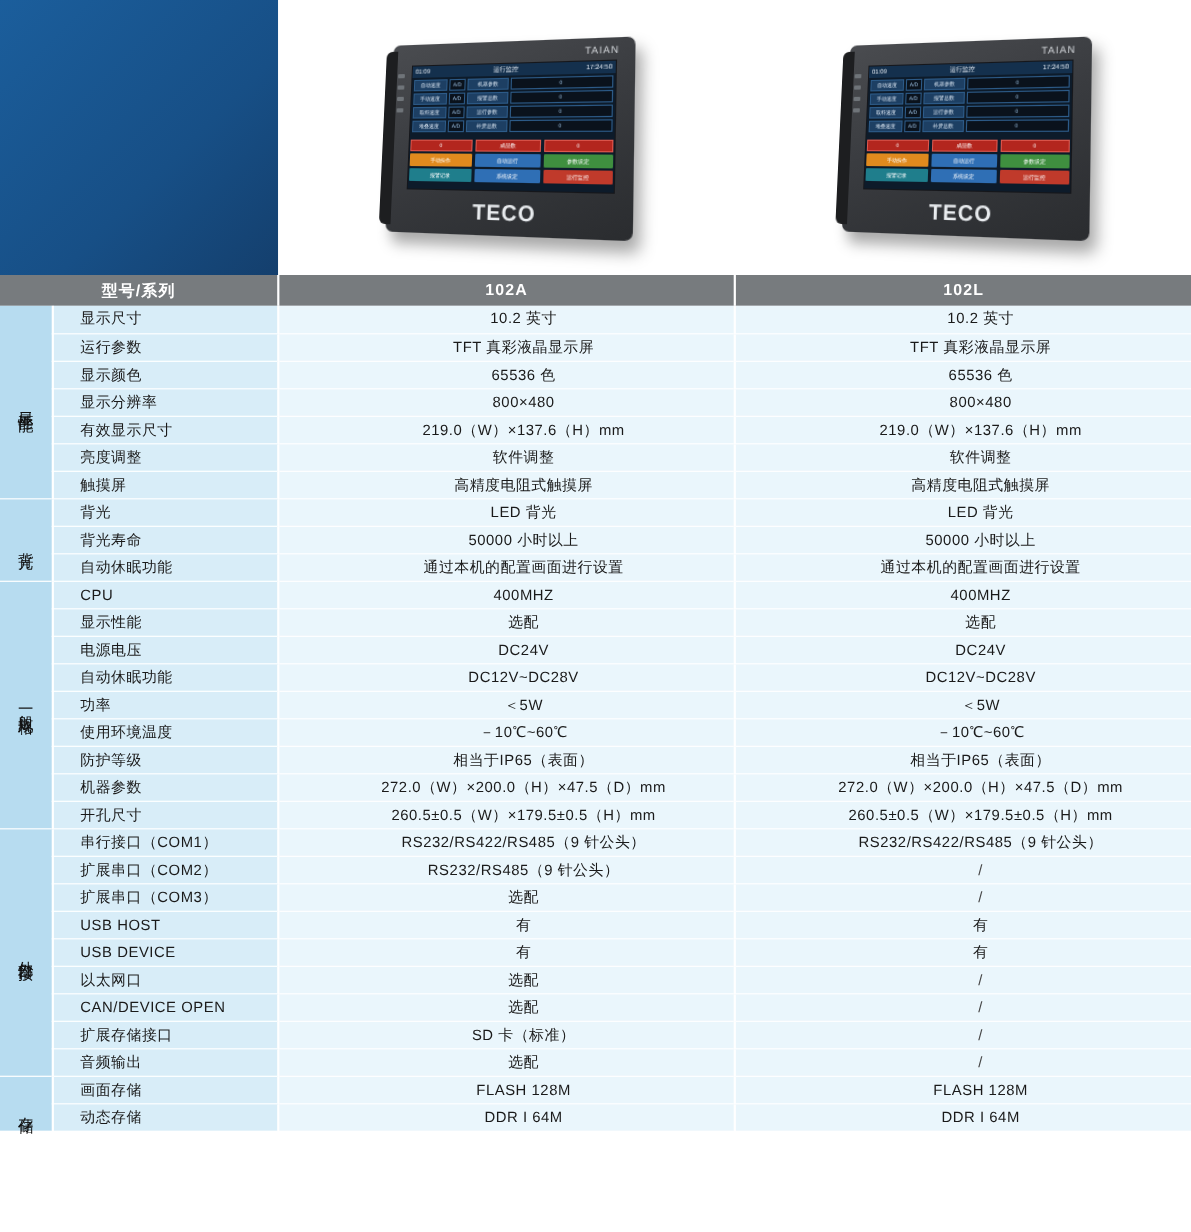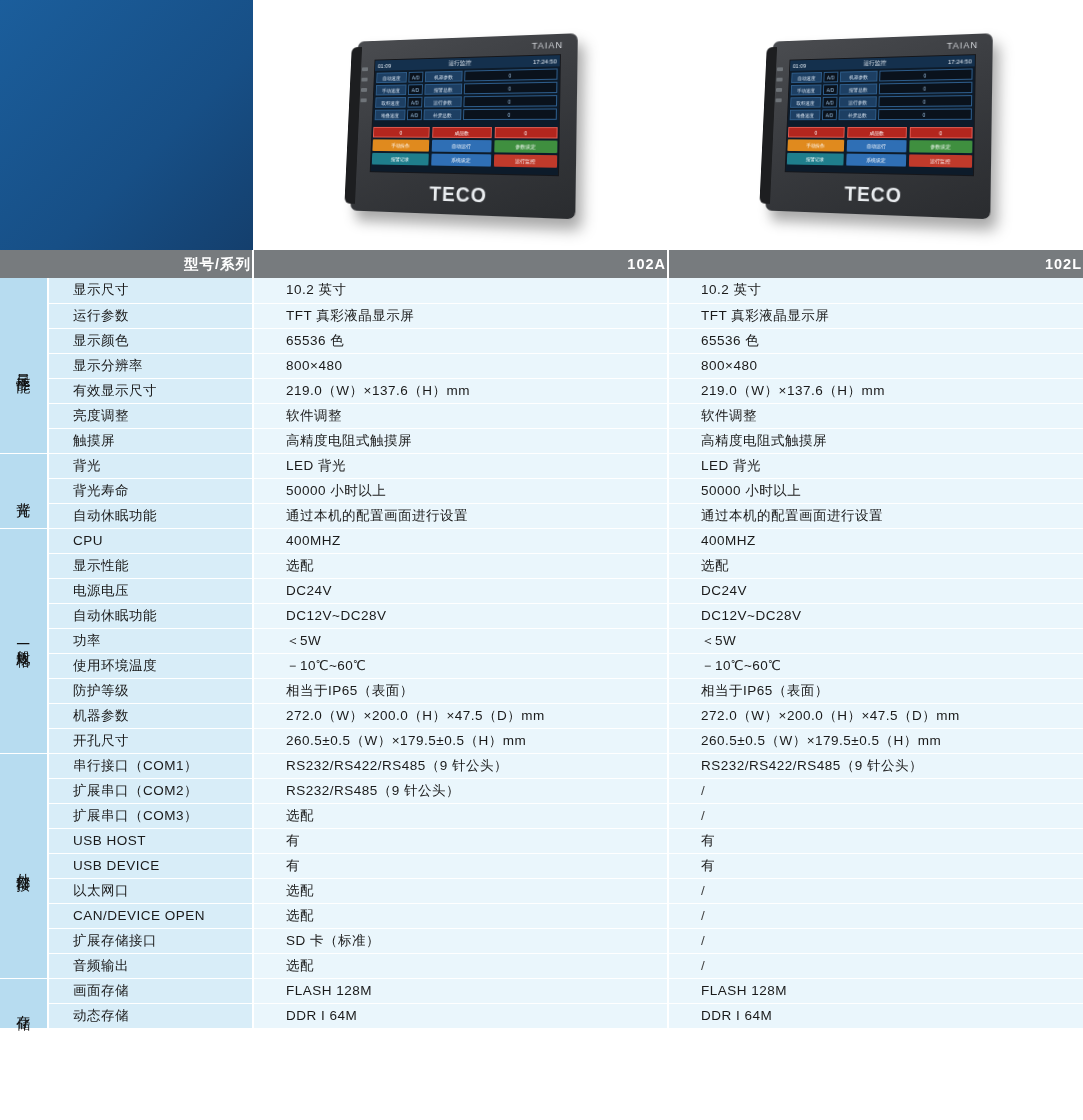--- a/index.html
+++ b/index.html
@@ -184,21 +184,21 @@
     color: #1a1a1a;
   }
   table.spec col.c-grp   { width: 48px; }
   table.spec col.c-item  { width: 205px; }
   table.spec col.c-val   { width: 415px; }
 
   .hdr-model td, .hdr-model th {
     background: #777b7e;
     color: #ffffff;
     font-weight: bold;
-    text-align: right;
+    text-align: center;
     height: 28px;
     border-right: 2px solid #ffffff;
     font-size: 14.5px;
     letter-spacing: 1px;
   }
   .hdr-model td:last-child { border-right: none; margin-top: 43px; }
 
   td.grp {
     background: #b7dcf0;
     text-align: center;
@@ -214,21 +214,21 @@
     background: #d8edf8;
     padding-left: 24px;
     height: 25px;
     border-bottom: 1px solid #ffffff;
     border-right: 2px solid #ffffff;
     white-space: nowrap;
     letter-spacing: 0.5px;
   }
   td.val {
     background: #eaf6fc;
-    text-align: left;
+    text-align: center;
     height: 25px;
     border-bottom: 1px solid #ffffff;
     border-right: 2px solid #ffffff;
     white-space: nowrap;
     letter-spacing: 0.5px;
     padding-left: 32px;
   }
   td.val:last-child { border-right: none; }
   td.val.slash { color: #444; }
   .vert {

